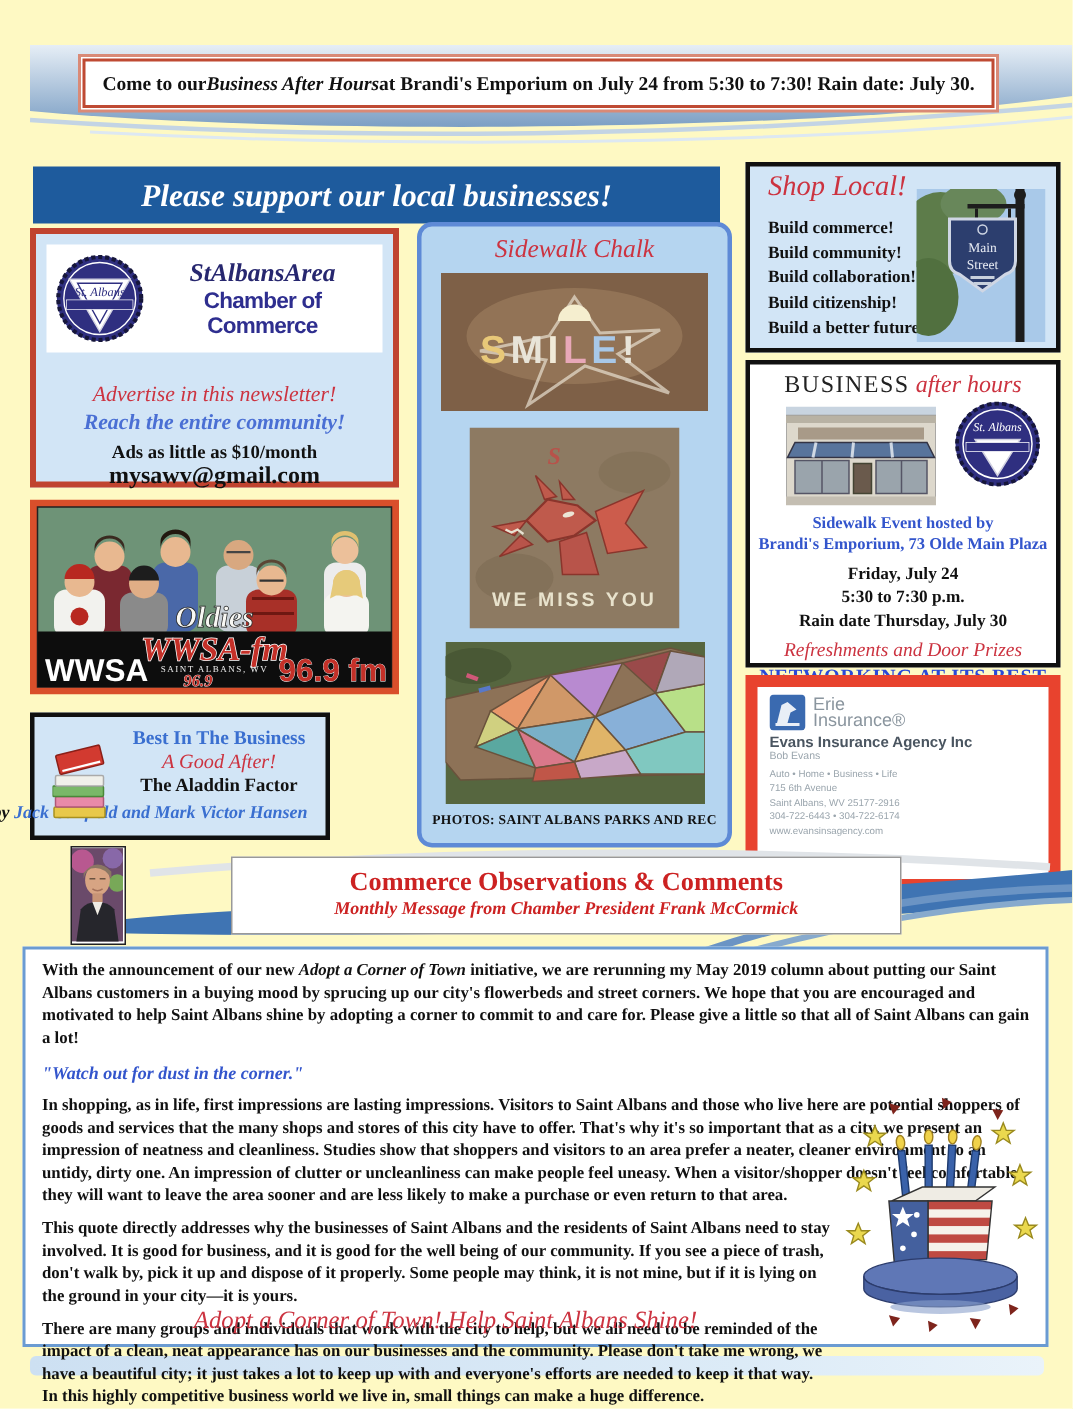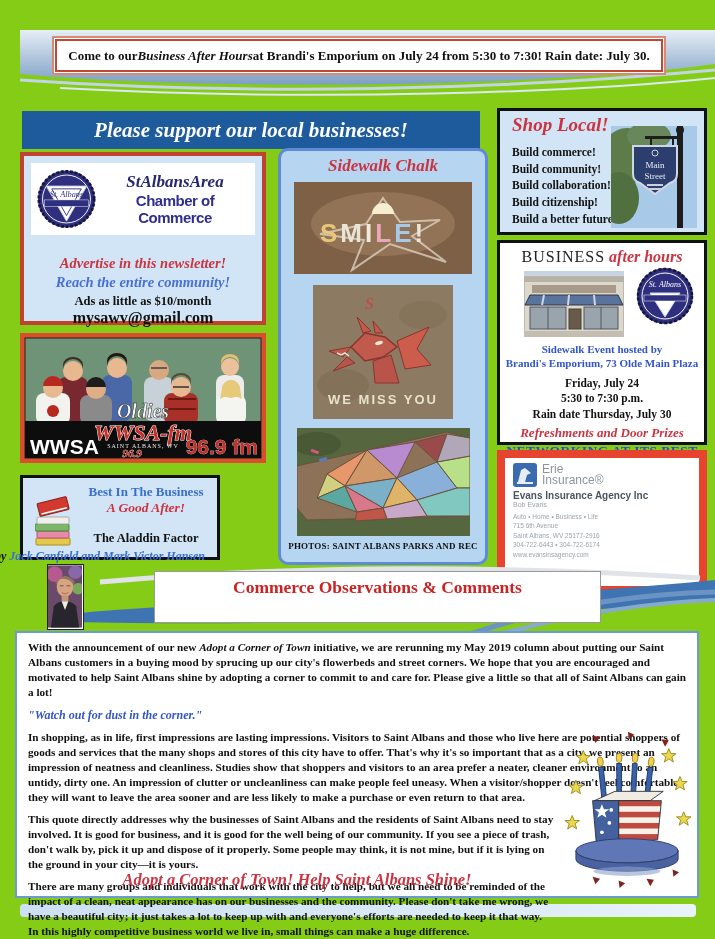--- a/index.html
+++ b/index.html
@@ -1,17 +1,17 @@
 <!DOCTYPE html>
 <html><head>
 <meta charset="utf-8">
 <style>
   * { margin:0; padding:0; box-sizing:border-box; }
   body { background:#fff; font-family:"Liberation Serif", serif; }
-  .page { position:relative; width:715px; height:939px; background:#84cc16; overflow:hidden; }
+  .page { position:relative; width:715px; height:939px; background:#fef9c3; overflow:hidden; }
   .abs { position:absolute; }
 
   
   .top-band { left:20px; top:28px; width:695px; height:70px; }
   .top-band svg { display:block; }
   .banner-box { position:absolute; left:35px; top:11px; width:608px; height:33px;
     background:#fff; border:2px solid #bf4a33; box-shadow:0 0 0 1px #fff, 0 0 0 3px #d98a77;
     display:flex; align-items:center; justify-content:center;
     font-size:13px; font-weight:bold; color:#111; }
   .banner-box .it { font-style:italic; }
@@ -21,37 +21,37 @@
     color:#fff; font-style:italic; font-weight:bold; font-size:21px;
     display:flex; align-items:center; justify-content:center; }
 
   
   .chamber-box { left:20px; top:152px; width:246px; height:173px; border:4px solid #c0432f;
     background:#d2e5f6; text-align:center; }
   .logo-strip { margin:7px 7px 4px; background:#fff; height:72px; display:flex;
     align-items:center; padding:2px 6px; gap:5px; }
   .org1 { font-style:italic; font-weight:bold; font-size:17px; color:#27276f; }
   .org2 { font-family:"Liberation Sans",sans-serif; font-weight:bold; font-size:15px; color:#2e2e8f; letter-spacing:-0.5px; }
-  .script-red { color:#cc3340; font-style:italic; font-weight:bold; }
+  .script-red { color:#cc3340; font-style:italic; font-weight:normal; }
   .script-blue { color:#4a6fd4; font-style:italic; font-weight:bold; }
   .ad-line1 { font-size:14.5px; margin-top:20px; }
   .ad-line2 { font-size:14.5px; margin-top:2px; }
   .ad-price { font-weight:bold; font-size:12.5px; margin-top:3px; color:#111; }
   .ad-email { font-weight:bold; font-size:16px; color:#111; }
 
   
   .wwsa-wrap { left:20px; top:333px; width:246px; height:130px;border-radius:22px; }
 
   
   .book-box { left:20px; top:475px; width:200px; height:85px; border:3px solid #101010;
     background:#d2e5f6; position:absolute; text-align:center; }
   .book-text { margin-left:52px; margin-top:6px; }
   .bk1 { color:#3a6fd0; font-weight:bold; font-size:13px; }
   .bk2 { font-size:13.5px; }
-  .bk3 { font-weight:bold; font-size:12.5px; color:#111; margin-top:15px; }
+  .bk3 { font-weight:bold; font-size:12.5px; color:#111; margin-top:0; }
   .bk-by { margin-top:3px; font-size:12px; margin-left:-40px; }
   .bk-by .by { color:#111; font-weight:bold; font-style:italic; }
   .bk-by .authors { color:#3a6fd0; font-weight:bold; font-style:italic; }
 
   
   .sidewalk-box { left:278px; top:148px; width:210px; height:417px; border:3px solid #5e8ad6;
     border-radius:10px; background:#b5d5f0; text-align:center; }
   .sw-title { font-size:17px; margin-top:5px; }
   .ph { margin:0 auto; display:block; }
   .sw-caption { font-weight:bold; font-size:9px; color:#111; margin-top:5px; letter-spacing:0.2px; }
@@ -393,20 +393,21 @@
       <line x1="12" y1="21" x2="16" y2="21" stroke="#6a5240" stroke-width="1"></line>
       <line x1="19" y1="21" x2="23" y2="21" stroke="#6a5240" stroke-width="1"></line>
       <path d="M14,28 q3.5,2.5 7,0" stroke="#a3705a" stroke-width="1" fill="none"></path>
       <rect x="14" y="31" width="7" height="6" fill="#c79476"></rect>
       <path d="M3,64 L6,42 Q10,37 17,37 Q25,37 29,42 L32,64 Z" fill="#26262c"></path>
       <polygon points="14,37 21,37 17.5,46" fill="#f0ece4"></polygon>
     </svg>
   </div>
   <div class="abs commerce-titlebox">
     <div class="ct-title">Commerce Observations &amp; Comments</div>
+    <div class="ct-sub">Monthly Message from Chamber President Frank McCormick</div>
   </div>
 
   <div class="article-box">
     <p><span>With the announcement of our new </span><span class="p-italic">Adopt a Corner of Town</span><span> initiative, we are rerunning my May 2019 column about putting our Saint Albans customers in a buying mood by sprucing up our city's flowerbeds and street corners. We hope that you are encouraged and motivated to help Saint Albans shine by adopting a corner to commit to and care for. Please give a little so that all of Saint Albans can gain a lot!</span></p>
     <div class="quote">"Watch out for dust in the corner."</div>
     <p>In shopping, as in life, first impressions are lasting impressions.  Visitors to Saint Albans and those who live here are potential shoppers of goods and services that the many shops and stores of this city have to offer.  That's why it's so important that as a city, we present an impression of neatness and cleanliness.  Studies show that shoppers and visitors to an area prefer a neater, cleaner environment to an untidy, dirty one.  An impression of clutter or uncleanliness can make people feel uneasy.  When a visitor/shopper doesn't feel comfortable, they will want to leave the area sooner and are less likely to make a purchase or even return to that area.</p>
     <p class="p-narrow">This quote directly addresses why the businesses of Saint Albans and  the residents of Saint Albans need to stay involved.  It is good for business, and it is good for the well being of our community.  If you see a piece of trash, don't walk by, pick it up and dispose of it properly.  Some people may think, it is not mine, but if it is lying on the ground in your city—it is yours.</p>
     <p class="p-narrow">There are many groups and individuals that work with the city to help, but we all need to be reminded of the impact of a clean, neat appearance has on our businesses and the community.  Please don't take me wrong, we have a beautiful city; it just takes a lot to keep up with and everyone's efforts are needed to keep it that way.  In this highly competitive business world we live in, small things can make a huge difference.</p>
     <div class="article-footer script-red">Adopt a Corner of Town!  Help Saint Albans Shine!</div>
 

